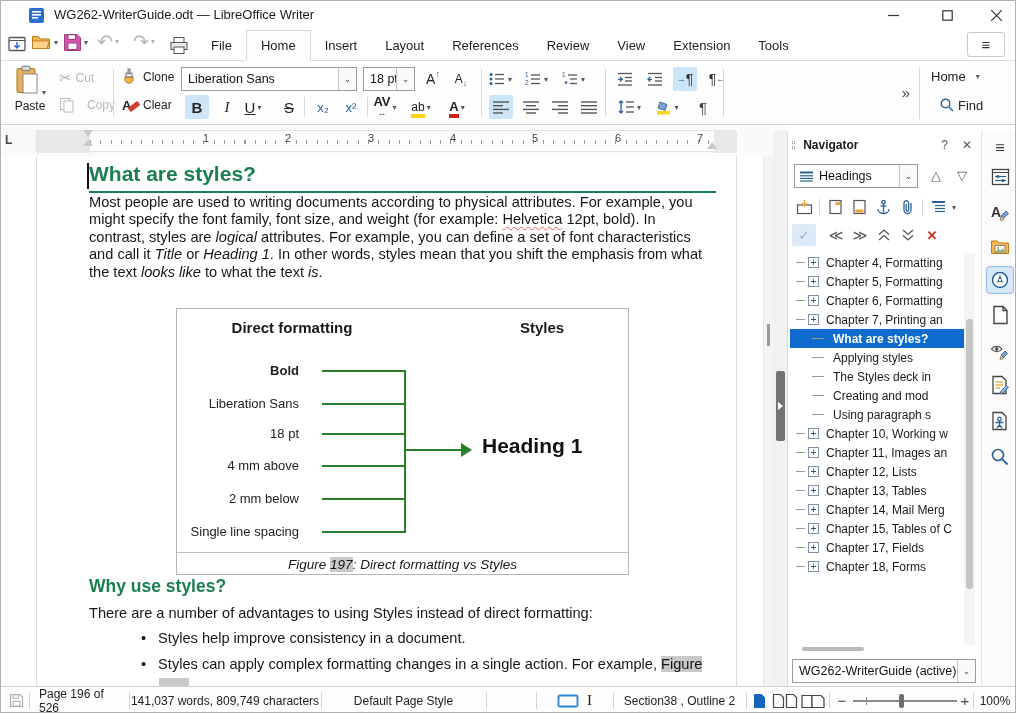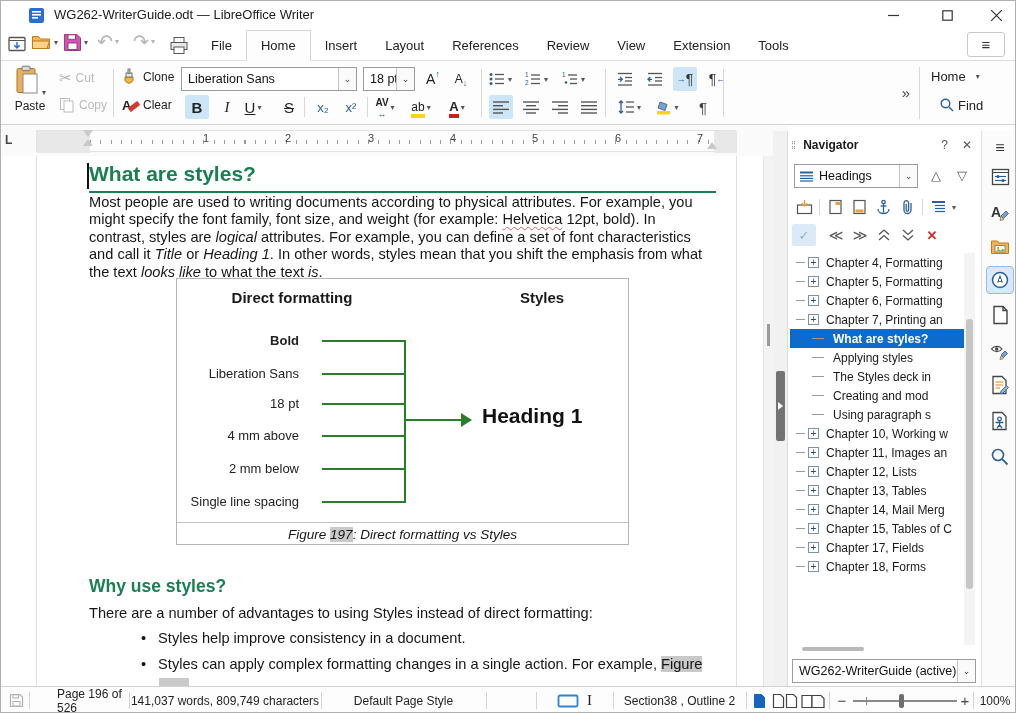--- a/index.html
+++ b/index.html
@@ -168,21 +168,21 @@
       <span class="gray" style="font-size:15px;">✂</span>
       <span class="tb-lbl dis" style="margin-left:4px;">Cut</span>
     </div>
     <div class="abs flex" style="left:58px;top:36px;">
       <span>
           <svg width="16" height="16" viewBox="0 0 16 16">
             <rect x="1.5" y="1.5" width="9" height="11" fill="#fff" stroke="#bbb"></rect>
             <rect x="5" y="4" width="9" height="11" fill="#fff" stroke="#bbb"></rect>
           </svg>
         </span>
-      <span class="tb-lbl dis" style="margin-left:4px;">Copy</span>
+      <span class="tb-lbl dis" style="margin-left:12px;">Copy</span>
     </div>
     <div class="sep" style="left:112px;top:8px;height:48px;"></div>
 
     <div class="abs flex" style="left:121px;top:7px;">
       <span>
           <svg width="17" height="17" viewBox="0 0 17 17">
             <path d="M3 9h8v3.5c0 1-4 3-4 3s-4-2-4-3z" fill="#f0b93c" stroke="#a8771c"></path>
             <rect x="4" y="5" width="6" height="4" fill="#e9e9e9" stroke="#777"></rect>
             <rect x="6" y="1" width="2" height="4.5" fill="#c9c9c9" stroke="#777"></rect>
           </svg>
@@ -229,21 +229,21 @@
       </div>
     <div class="sep" style="left:303px;top:36px;height:20px;"></div>
     <div class="abs tbtn" style="left:310px;top:34px;">
         <span style="font-size:13px;color:#2a6099;">x₂</span>
       </div>
     <div class="abs tbtn" style="left:338px;top:34px;">
         <span style="font-size:13px;color:#2a6099;">x²</span>
       </div>
     <div class="sep" style="left:366px;top:36px;height:20px;"></div>
     <div class="abs tbtn flex" style="left:372px;top:34px;">
-      <span style="display:inline-block;text-align:center;line-height:9px;"><span style="font-size:10px;font-weight:bold;color:#222;">AV</span><br><span style="font-size:9px;color:#2a6099;">↔</span></span>
+      <span style="display:inline-block;text-align:center;line-height:9px;"><span style="font-size:13px;font-weight:bold;color:#222;">AV</span><br><span style="font-size:9px;color:#2a6099;">↔</span></span>
         <span class="dd">▾</span>
     </div>
     <div class="abs tbtn flex" style="left:408px;top:34px;">
       <span style="display:inline-block;"><span style="font-size:12px;color:#222;">ab</span><span style="display:block;height:4px;background:#f7d416;margin-top:-1px;"></span></span>
         <span class="dd">▾</span>
     </div>
     <div class="abs tbtn flex" style="left:444px;top:34px;">
       <span style="display:inline-block;text-align:center;"><b style="font-size:13px;color:#222;">A</b><span style="display:block;height:4px;background:#c9211e;margin-top:-1px;"></span></span>
         <span class="dd">▾</span>
     </div>
@@ -413,21 +413,21 @@
 
   <div class="abs" id="doc">
     <div class="abs" style="left:35px;top:0;width:1px;height:530px;background:#dedede;"></div>
     <div class="abs" style="left:735px;top:0;width:1px;height:530px;background:#dedede;"></div>
 
     <div class="abs" style="left:86px;top:7px;width:2px;height:26px;background:#111;"></div>
     <div class="abs green-h" style="left:88px;top:6px;width:627px;font-size:21px;padding-bottom:5px;border-bottom:2px solid #1a8052;">What are styles?</div>
 
     <p class="abs dtext" style="left:88px;top:38px;width:626px;margin:0;"><span>Most people are used to writing documents according to physical attributes. For example, you might specify the font family, font size, and weight (for example: </span><span class="squiggly">Helvetica</span><span> 12pt, bold). In contrast, styles are </span><span class="em">logical</span><span> attributes. For example, you can define a set of font characteristics and call it </span><span class="em">Title</span><span> or </span><span class="em">Heading 1</span><span>. In other words, styles mean that you shift the emphasis from what the text </span><span class="em">looks like</span><span> to what the text </span><span class="em">is</span><span>.</span></p>
 
-    <div class="abs" style="left:175px;top:122px;width:453px;height:267px;border:1px solid #b5b5b5;background:#fff;">
+    <div class="abs" style="left:175px;top:152px;width:453px;height:267px;border:1px solid #b5b5b5;background:#fff;">
       <div class="abs" style="left:40px;top:10px;width:150px;text-align:center;font-weight:bold;font-size:15px;color:#1a1a1a;">Direct formatting</div>
       <div class="abs" style="left:315px;top:10px;width:100px;text-align:center;font-weight:bold;font-size:15px;color:#1a1a1a;">Styles</div>
 
       <div class="fig-lbl" style="left:6px;top:54px;font-weight:bold;">Bold</div>
       <div class="fig-lbl" style="left:6px;top:87px;">Liberation Sans</div>
       <div class="fig-lbl" style="left:6px;top:117px;">18 pt</div>
       <div class="fig-lbl" style="left:6px;top:149px;">4 mm above</div>
       <div class="fig-lbl" style="left:6px;top:182px;">2 mm below</div>
       <div class="fig-lbl" style="left:6px;top:215px;">Single line spacing</div>
 
@@ -749,21 +749,21 @@
 
   <div class="abs" id="statusbar">
     <div class="st" style="left:4px;width:22px;">
       <svg width="15" height="15" viewBox="0 0 15 15">
           <path d="M1.5 1.5h9.5l2.5 2.5v9.5H1.5z" fill="none" stroke="#b0b0b0" stroke-width="1.2"></path>
           <rect x="4" y="8.5" width="7" height="4.5" fill="none" stroke="#b0b0b0"></rect>
           <rect x="4" y="1.8" width="5.5" height="3.2" fill="none" stroke="#b0b0b0"></rect>
         </svg>
     </div>
     <div class="ssep" style="left:28px;"></div>
-    <div class="st" style="left:38px;width:100px;padding-left:18px;">Page 196 of 526</div>
+    <div class="st" style="left:20px;width:100px;padding-left:18px;">Page 196 of 526</div>
     <div class="ssep" style="left:128px;"></div>
     <div class="st" style="left:128px;width:192px;">141,037 words, 809,749 characters</div>
     <div class="ssep" style="left:320px;"></div>
     <div class="st" style="left:320px;width:165px;">Default Page Style</div>
     <div class="ssep" style="left:485px;"></div>
     <div class="ssep" style="left:535px;"></div>
     <div class="st" style="left:535px;width:77px;">
       <span>
           <svg width="22" height="14" viewBox="0 0 22 14">
             <rect x="1.5" y="1.5" width="19" height="11" rx="1.5" fill="none" stroke="#2a84d2" stroke-width="1.8"></rect>

